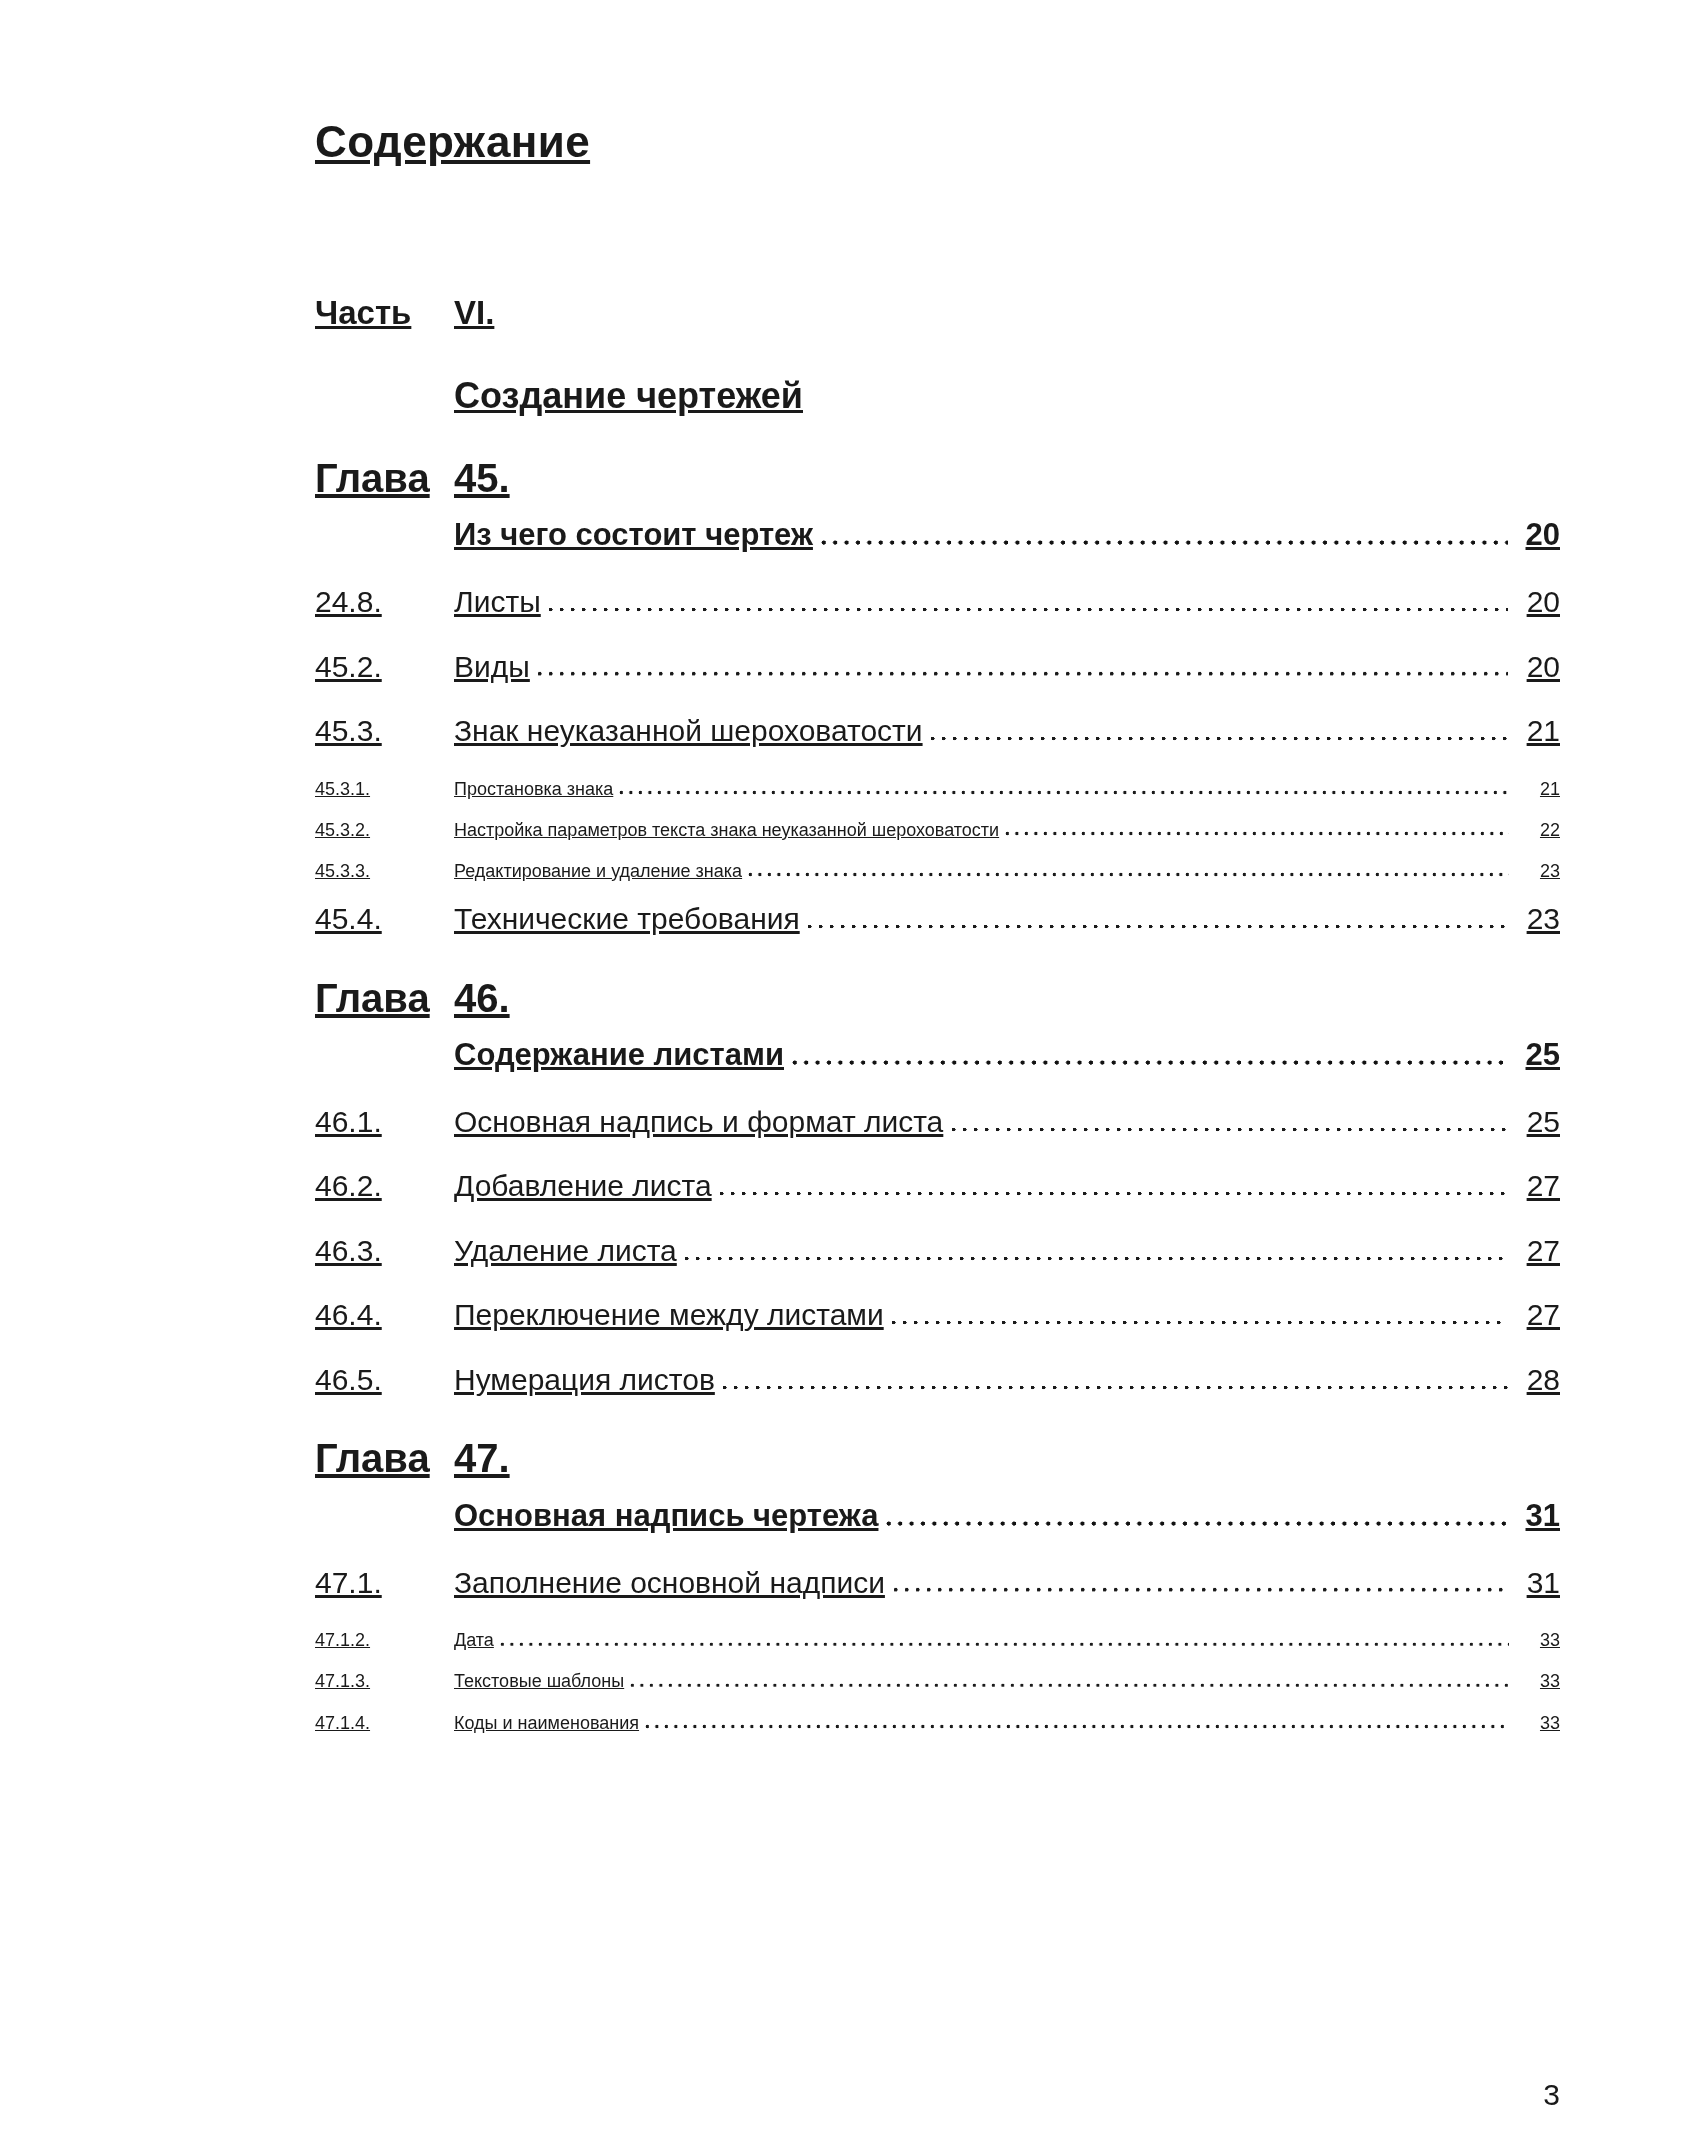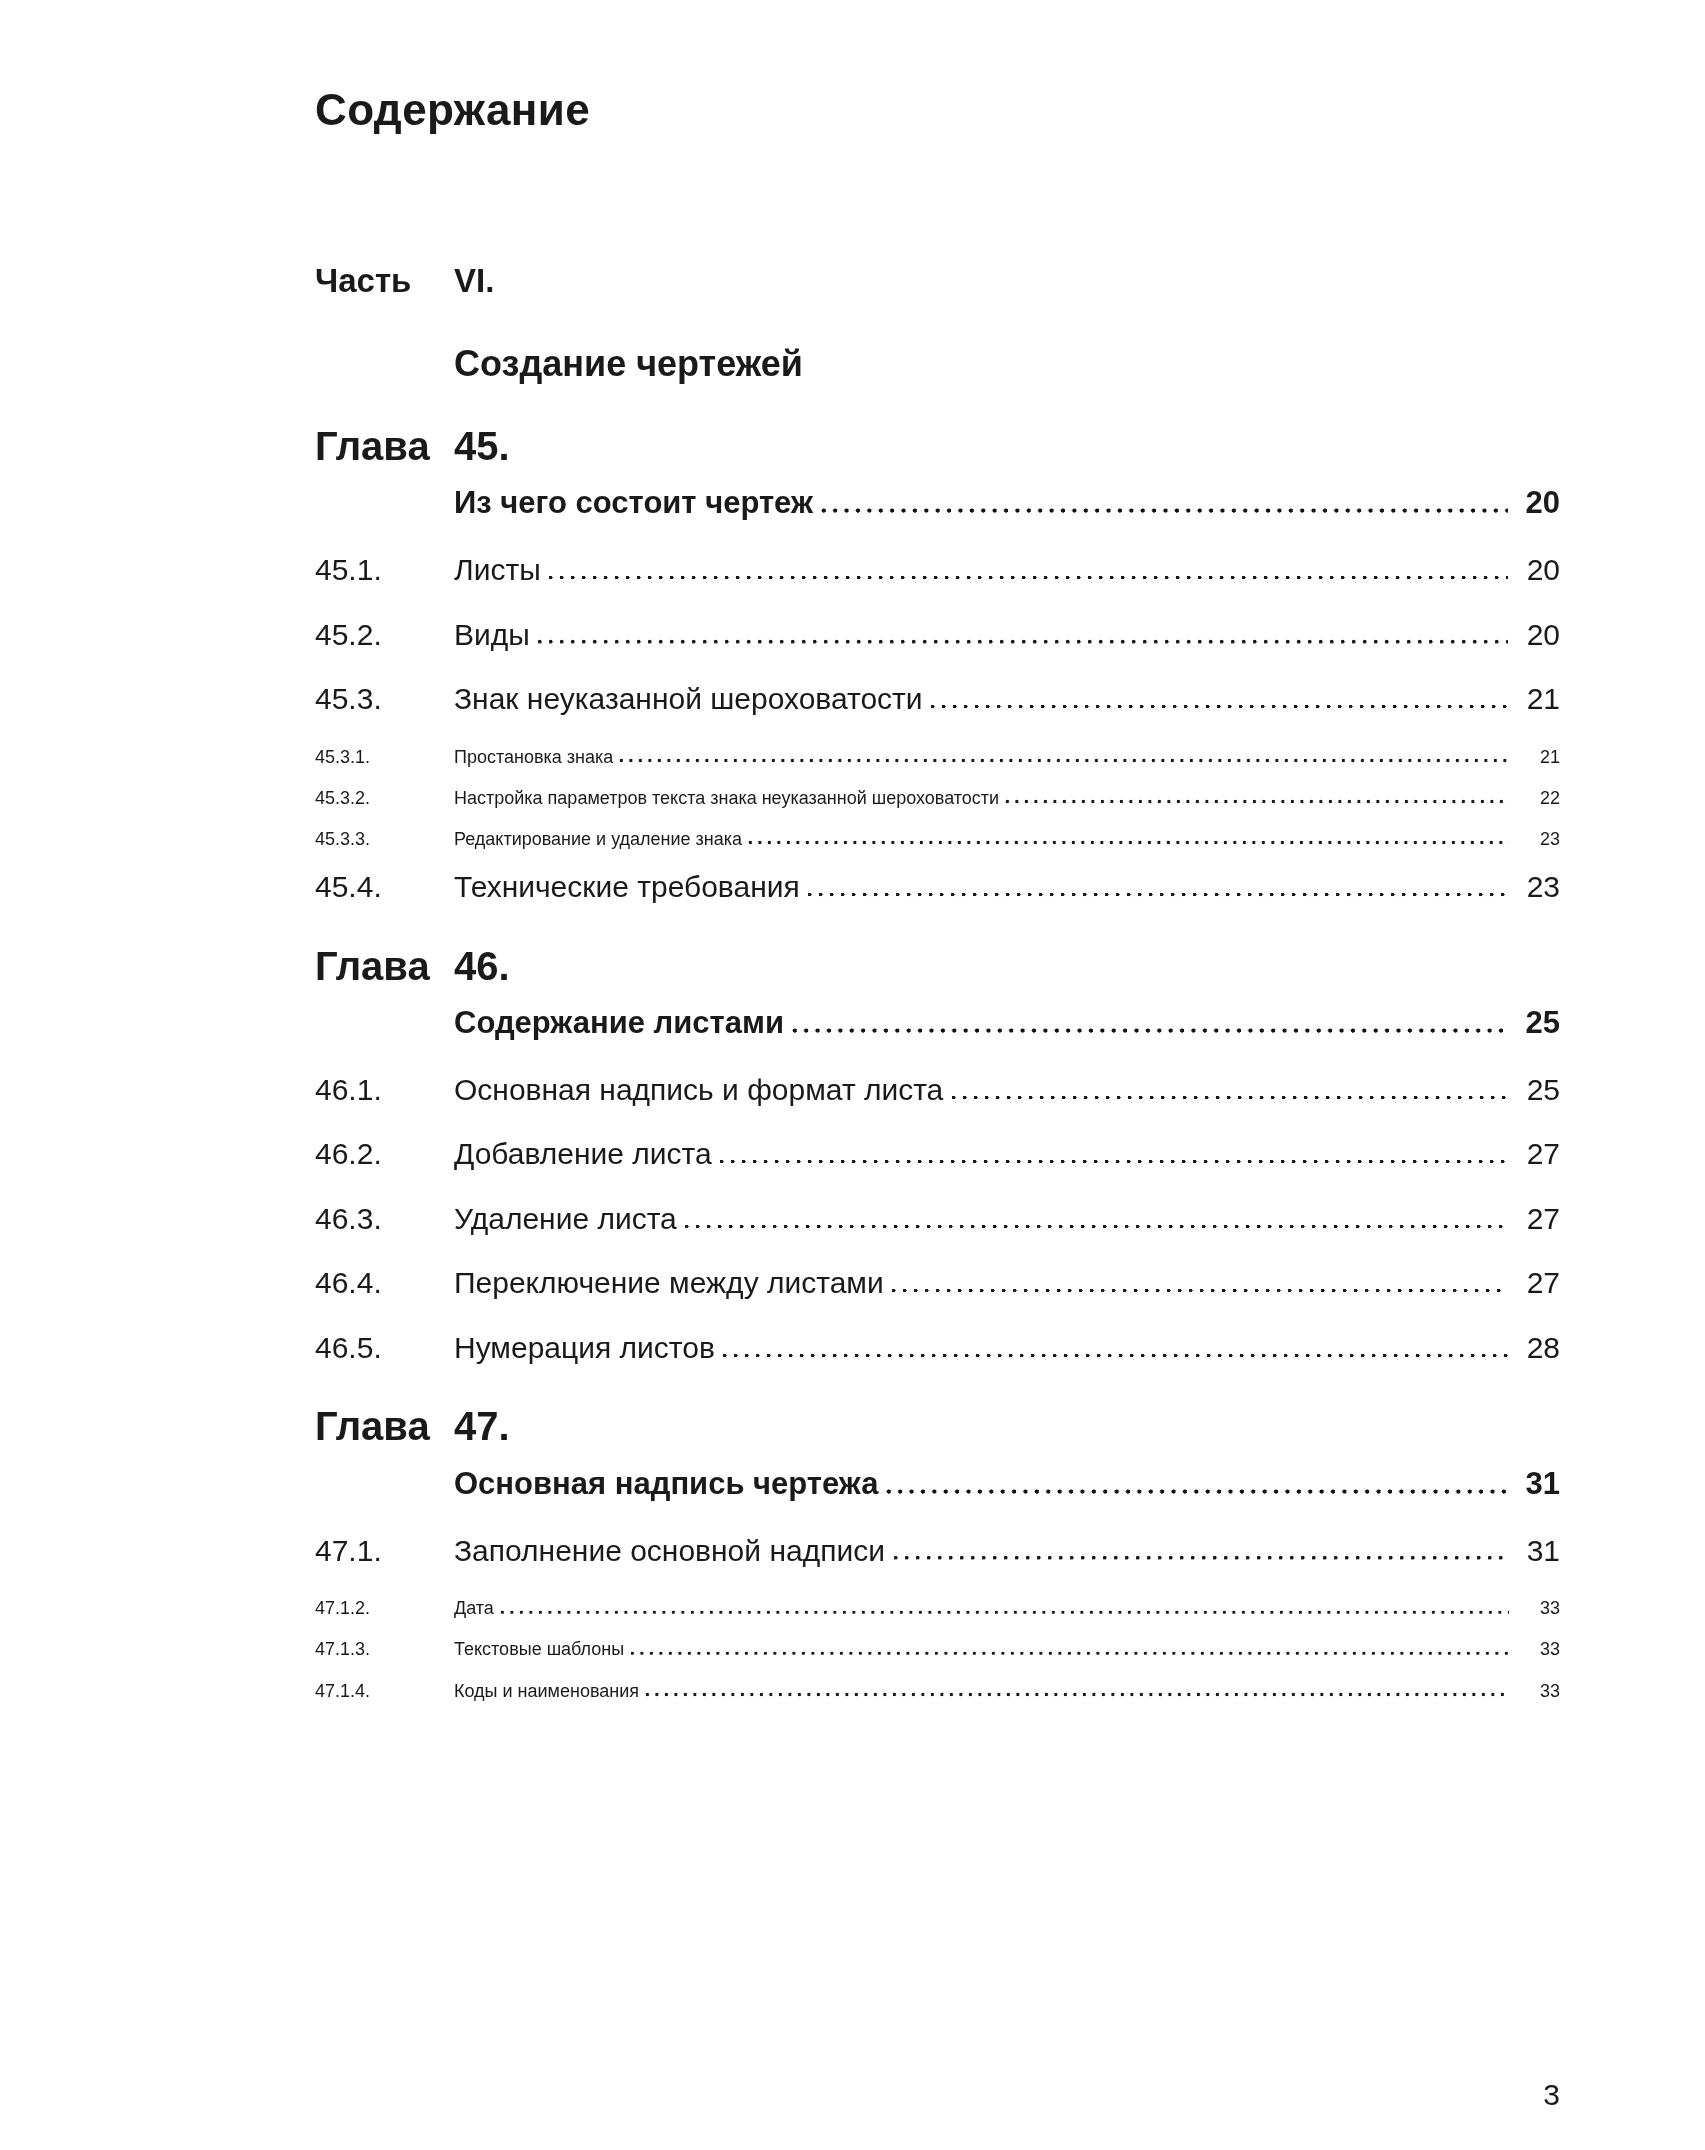--- a/index.html
+++ b/index.html
@@ -4,22 +4,23 @@
 <style>
   * { margin: 0; padding: 0; box-sizing: border-box; }
   html, body { background: #ffffff; }
   .page {
     width: 1705px;
     height: 2151px;
     background: #ffffff;
     position: relative;
     font-family: "Liberation Sans", "DejaVu Sans", sans-serif;
     color: #1a1a1a;
-    padding: 86px 145px 0 315px;
+    padding: 118px 145px 0 315px;
     overflow: hidden;
+    text-decoration: underline;
   }
   .doc-title {
     font-size: 44px;
     line-height: 1.1;
     font-weight: bold;
     margin-bottom: 128px;
     letter-spacing: 0.4px;
   }
   .row { display: flex; align-items: baseline; line-height: 1.15; }
   .num { flex: 0 0 139px; }
@@ -88,21 +89,21 @@
           <span class="title">45.</span>
         </div>
         <div class="row chap-title-row">
           <span class="num"></span>
           <span class="title">Из чего состоит чертеж</span>
           <span class="leader"></span>
           <span class="pg">20</span>
         </div>
       </div>
       <div class="row sec">
-        <span class="num">45.1.</span>
+        <span class="num">24.8.</span>
         <span class="title">Листы</span>
         <span class="leader"></span>
         <span class="pg">20</span>
       </div>
       <div class="row sec">
         <span class="num">45.2.</span>
         <span class="title">Виды</span>
         <span class="leader"></span>
         <span class="pg">20</span>
       </div>

